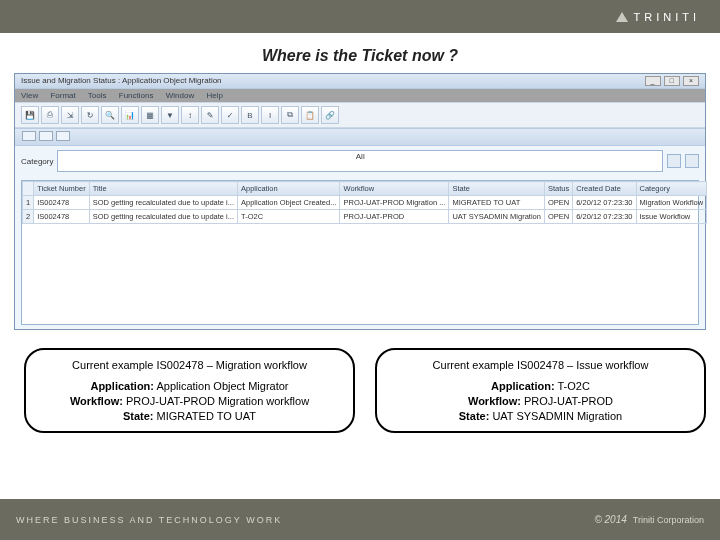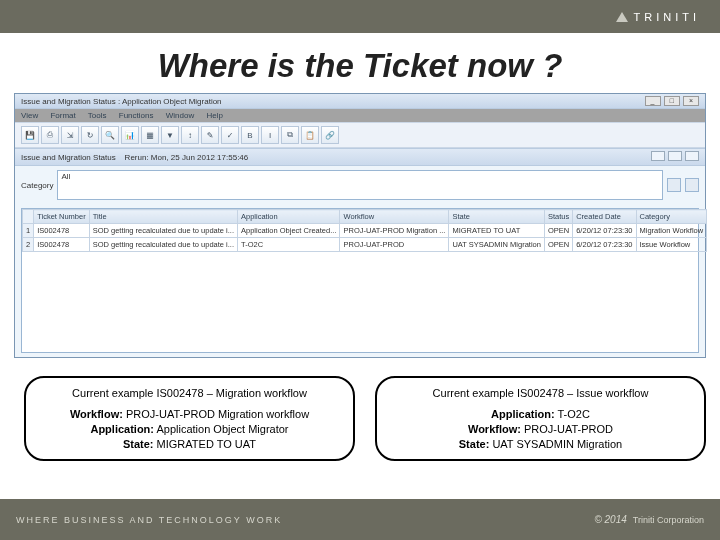--- a/index.html
+++ b/index.html
@@ -28,40 +28,39 @@
   }
   .logo-triangle {
     width: 0; height: 0;
     border-left: 6px solid transparent;
     border-right: 6px solid transparent;
     border-bottom: 10px solid #c9c9c0;
     margin-right: 6px;
   }
   .slide-title {
     text-align: center;
-    font-size: 33px;
+    font-size: 16px;
     font-weight: bold;
     font-style: italic;
     color: #222;
     margin: 14px 0 8px 0;
   }
   .screenshot {
     margin: 0 14px;
     border: 1px solid #7a96b3;
     background: #eef5fb;
     font-size: 8px;
     color: #333;
   }
   .win-title {
     background: linear-gradient(#dfe9f5,#c6d6ea);
     border-bottom: 1px solid #b9cbe0;
     padding: 2px 6px;
     display: flex;
     justify-content: space-between;
-    align-items: center;
   }
   .win-controls span {
     display: inline-block;
     width: 16px; height: 10px;
     border: 1px solid #999;
     background: #e8e8e8;
     margin-left: 1px;
     font-size: 7px;
     text-align: center;
   }
@@ -101,24 +100,25 @@
     display:inline-block; width:14px; height:10px; border:1px solid #9ab; background:#eef4fb; margin-left:1px;
   }
   .filter-row {
     padding: 4px 6px;
     display: flex;
     align-items: center;
     gap: 4px;
   }
   .filter-row .combo {
     flex: 1;
-    height: 30px;
+    height: 22px;
     border: 1px solid #9ab6d3;
     background: #fff;
     padding: 1px 3px;
+    text-align: center;
   }
   .filter-row .btn {
     width: 14px; height: 14px;
     border: 1px solid #9ab6d3;
     background: #e3ebf4;
   }
   .grid-area {
     background: #fff;
     margin: 4px 6px;
     border: 1px solid #9ab6d3;
@@ -209,24 +209,20 @@
     <div class="tool-btn">↕</div>
     <div class="tool-btn">✎</div>
     <div class="tool-btn">✓</div>
     <div class="tool-btn">B</div>
     <div class="tool-btn">I</div>
     <div class="tool-btn">⧉</div>
     <div class="tool-btn">📋</div>
     <div class="tool-btn">🔗</div>
   </div>
   <div class="sub-title">
-    <span>
-      <span>Issue and Migration Status</span>
-      &nbsp;&nbsp;&nbsp;<span>Rerun: Mon, 25 Jun 2012 17:55:46</span>
-    </span>
     <span class="right">
       <span></span>
       <span></span>
       <span></span>
     </span>
   </div>
   <div class="filter-row">
     <span>Category</span>
     <div class="combo"><span>All</span></div>
     <div class="btn"></div>
@@ -272,22 +268,22 @@
           </tr>
         </tbody>
     </table>
     <div class="grid-spacer"></div>
   </div>
 </div>
 
 <div class="callouts">
   <div class="callout">
     <div class="head">Current example IS002478 – Migration workflow</div>
+    <div><b>Application:</b><span> Application Object Migrator</span></div>
     <div><b>Workflow:</b><span> PROJ-UAT-PROD Migration workflow</span></div>
-    <div><b>Application:</b><span> Application Object Migrator</span></div>
     <div><b>State:</b><span> MIGRATED TO UAT</span></div>
   </div>
   <div class="callout">
     <div class="head">Current example IS002478 – Issue workflow</div>
     <div><b>Application:</b><span> T-O2C</span></div>
     <div><b>Workflow:</b><span> PROJ-UAT-PROD</span></div>
     <div><b>State:</b><span> UAT SYSADMIN Migration</span></div>
   </div>
 </div>
 

